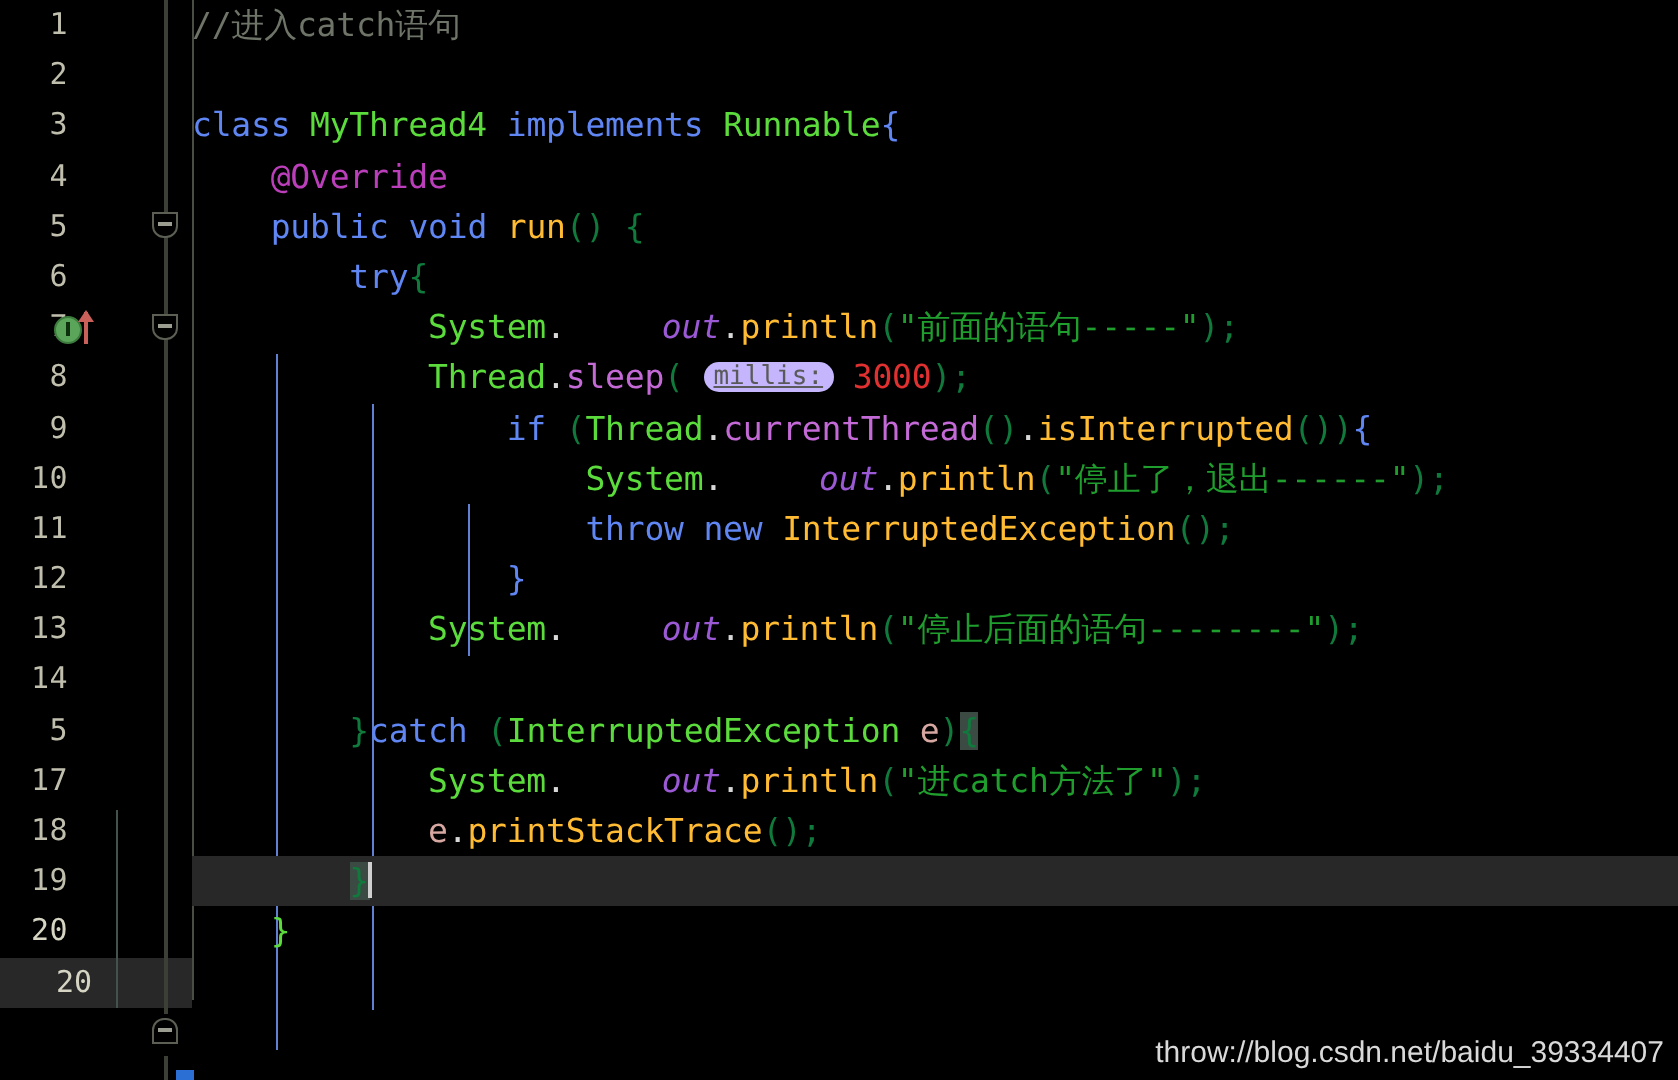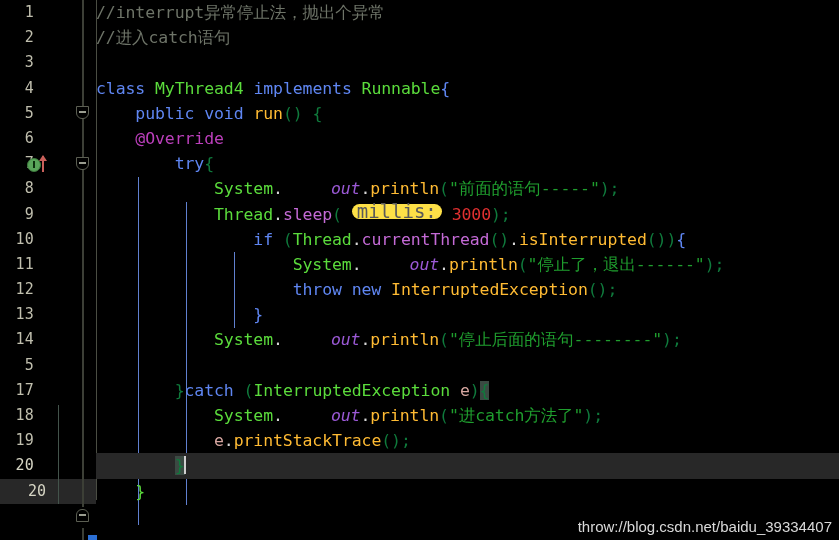--- a/index.html
+++ b/index.html
@@ -166,29 +166,30 @@
   .num     { color: #e03030; }   
   .punct   { color: #0f7a3c; }
   .cmt     { color: #6e7468; }   
   .var     { color: #d7a7a1; }   
   .white   { color: #d8d8d8; }
   .brace-hl { background: #3b4a43; }
 
   
   .hint {
     display: inline-block;
-    background: #fde047;
+    background: #c4b5fd;
     color: #5a5a5a;
     border-radius: 8px;
-    font-size: 19px;
+    font-size: 13px;
     line-height: 15px;
     padding: 0 5px;
     position: relative;
     top: -2px;
     letter-spacing: 0;
+    text-decoration: underline;
   }
 
   
   .caret {
     display: inline-block;
     width: 2px;
     height: 18px;
     background: #d0d0d0;
     vertical-align: -3px;
     margin-left: -1px;
@@ -307,32 +308,31 @@
 
     <div class="edge-guide" style="top:0;height:500px;"></div>
 
     <div class="iguide" style="left:42px;top:177px;height:348px;"></div>
 
     <div class="iguide" style="left:90px;top:202px;height:303px;"></div>
 
     <div class="iguide" style="left:138px;top:252px;height:76px;"></div>
 
 
-    <div class="line"><span class="cmt">//interrupt异常停止法，抛出个异常</span></div>
 
     <div class="line"><span class="cmt">//进入catch语句</span></div>
 
     <div class="line"> </div>
 
     <div class="line"><span class="kw">class</span> <span class="ident">MyThread4</span> <span class="kw">implements</span> <span class="ident">Runnable</span><span class="kw">{</span></div>
 
+    <div class="line">    <span class="anno">@Override</span></div>
+
     <div class="line">    <span class="kw">public</span> <span class="kw">void</span> <span class="meth">run</span><span class="punct">()</span> <span class="punct">{</span></div>
 
-    <div class="line">    <span class="anno">@Override</span></div>
-
     <div class="line">        <span class="kw">try</span><span class="punct">{</span></div>
 
     <div class="line">            <span class="ident">System</span><span class="white">.</span><span class="field">out</span><span class="white">.</span><span class="meth">println</span><span class="punct">(</span><span class="str">"前面的语句-----"</span><span class="punct">)</span><span class="punct">;</span></div>
 
     <div class="line">            <span class="ident">Thread</span><span class="white">.</span><span class="pink">sleep</span><span class="punct">(</span> <span class="hint">millis:</span> <span class="num">3000</span><span class="punct">)</span><span class="punct">;</span></div>
 
     <div class="line">                <span class="kw">if</span> <span class="punct">(</span><span class="ident">Thread</span><span class="white">.</span><span class="pink">currentThread</span><span class="punct">()</span><span class="white">.</span><span class="meth">isInterrupted</span><span class="punct">()</span><span class="punct">)</span><span class="kw">{</span></div>
 
     <div class="line">                    <span class="ident">System</span><span class="white">.</span><span class="field">out</span><span class="white">.</span><span class="meth">println</span><span class="punct">(</span><span class="str">"停止了，退出------"</span><span class="punct">)</span><span class="punct">;</span></div>
 

